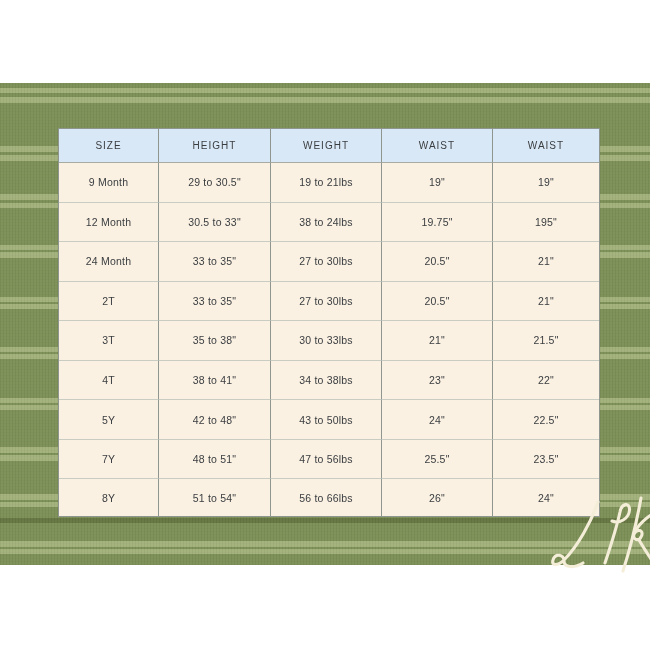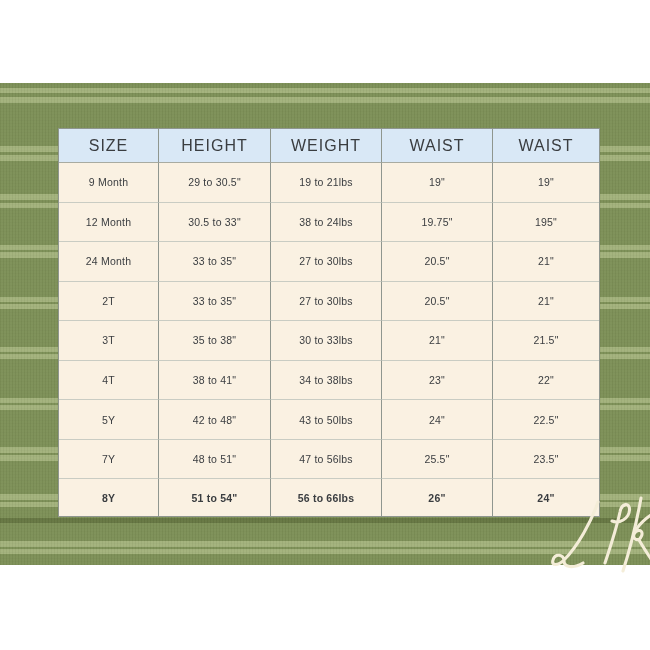--- a/index.html
+++ b/index.html
@@ -50,39 +50,39 @@
     border-collapse:separate;
     border-spacing:0;
     table-layout:fixed;
     background:var(--row-bg);
     border:1px solid var(--border-dark);
     color:var(--ink);
   }
   table.size-chart th{
     height:34px;
     background:var(--header-bg);
-    font-size:16px;
+    font-size:10px;
     font-weight:400;
     letter-spacing:1px;
     text-align:center;
     vertical-align:middle;
     border-right:1px solid var(--border-dark);
     border-bottom:1px solid #a8aba1;
   }
   table.size-chart td{
     font-size:10.5px;
     letter-spacing:0.2px;
     text-align:center;
     vertical-align:middle;
     border-right:1px solid var(--border-dark);
     border-bottom:1px solid var(--border-light);
   }
   table.size-chart th:last-child,
   table.size-chart td:last-child{border-right:none;}
-  table.size-chart tr:last-child td{border-bottom:none;font-weight:bold;}
+  table.size-chart tr:last-child td{border-bottom:none;}
   .logo{
     position:absolute;
     left:544px;top:496px;
     width:118px;height:86px;
   }
   .logo path{
     fill:none;
     stroke:var(--cream-logo);
     stroke-width:3.1;
     stroke-linecap:round;

